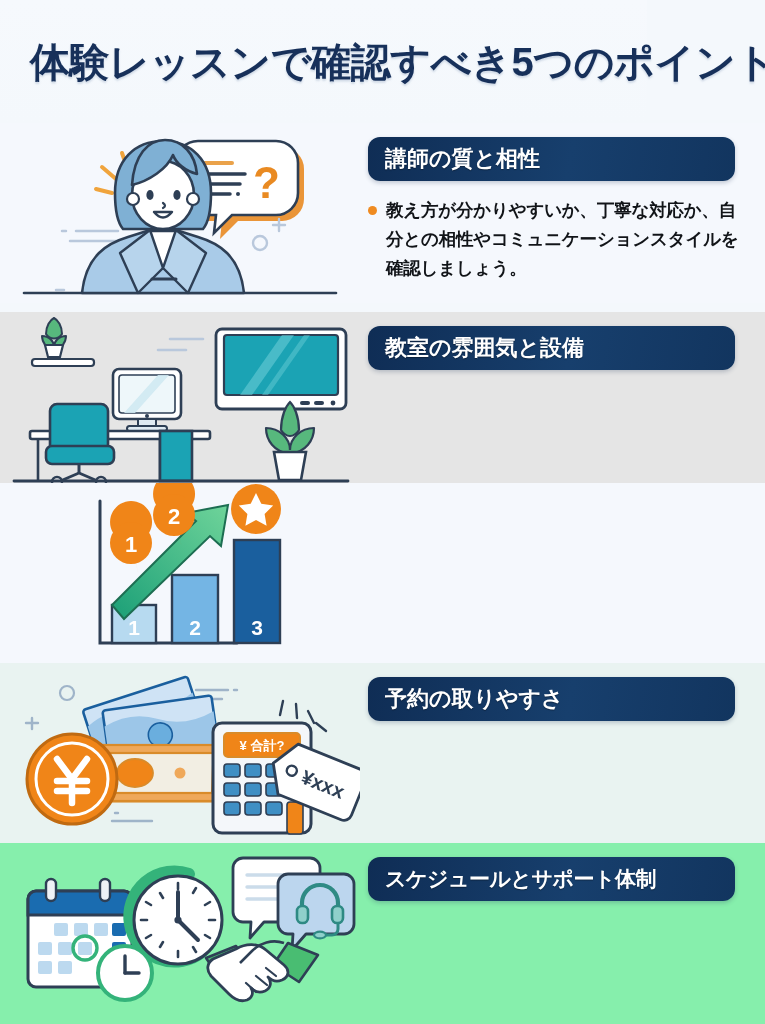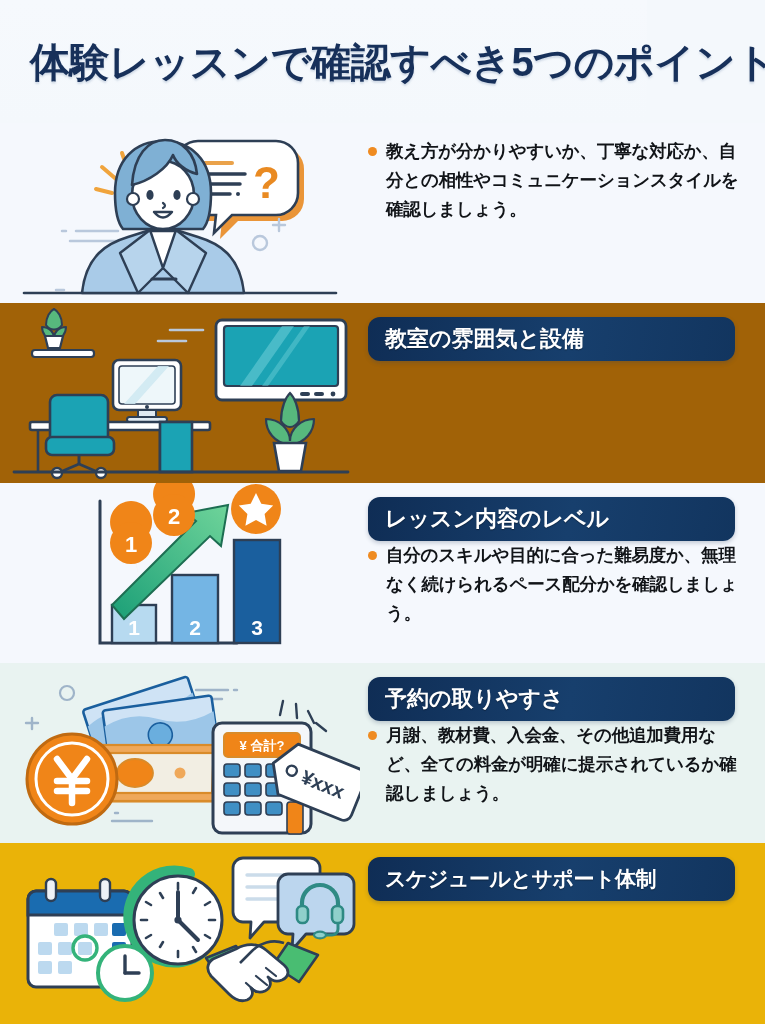--- a/index.html
+++ b/index.html
@@ -49,24 +49,24 @@
   .row {
     position: absolute;
     left: 0;
     width: 765px;
     height: 180px;
     display: flex;
     align-items: flex-start;
   }
 
   .row-1 { top: 123px; height: 180px; background: #f5f8fd; }
-  .row-2 { top: 303px; height: 180px; background: #a16207; justify-content: flex-end; }
+  .row-2 { top: 312px; height: 180px; background: #e5e5e5; justify-content: flex-end; }
   .row-3 { top: 483px; height: 180px; background: #f5f8fd; }
   .row-4 { top: 663px; height: 180px; background: #e9f3f1; }
-  .row-5 { top: 843px; height: 181px; background: #eab308; }
+  .row-5 { top: 843px; height: 181px; background: #86efac; }
 
   .art {
     position: relative;
     width: 360px;
     height: 100%;
     flex: 0 0 360px;
   }
   .art svg { display: block; width: 100%; height: 100%; }
 
   .content {
@@ -93,20 +93,21 @@
     line-height: 30px;
     font-weight: 800;
     color: #ffffff;
     white-space: nowrap;
     text-shadow: 0 1px 1px rgba(0,0,0,0.35);
   }
   .sec-header-text.small { font-size: 21px; letter-spacing: -0.5px; }
 
   .bullet-row {
     position: relative;
+    margin-top: 15px;
     padding-left: 18px;
     width: 372px;
   }
   .bullet-dot {
     position: absolute;
     left: 0;
     top: 10px;
     width: 9px;
     height: 9px;
     border-radius: 50%;
@@ -188,20 +189,23 @@
         <circle cx="193" cy="76" r="6" fill="#fff" stroke="#2e3f55" stroke-width="2.2"></circle>
 
         <ellipse cx="150" cy="72" rx="3.6" ry="5" fill="#2e3f55"></ellipse>
         <ellipse cx="177" cy="72" rx="3.6" ry="5" fill="#2e3f55"></ellipse>
 
         <path d="M163 80 q4 3 0 5" stroke="#2e3f55" stroke-width="2.2" fill="none" stroke-linecap="round"></path>
         <path d="M154 89 q9 11 18 0 z" fill="#fff" stroke="#2e3f55" stroke-width="2.4" stroke-linejoin="round"></path>
       </svg>
     </div>
     <div class="content">
+      <div class="sec-header">
+        <span class="sec-header-text">講師の質と相性</span>
+      </div>
       <div class="bullet-row">
         <span class="bullet-dot"></span>
         <span class="bullet-text">教え方が分かりやすいか、丁寧な対応か、自分との相性やコミュニケーションスタイルを確認しましょう。</span>
       </div>
     </div>
   </div>
 
   <div class="row row-2">
     <div class="art">
       <svg viewBox="0 0 360 180" xmlns="http://www.w3.org/2000/svg" aria-hidden="true">
@@ -292,29 +296,20 @@
           <path d="M174 32 a21 21 0 1 1 0.1 0 L183 69 z" fill="#f08518"></path>
           <circle cx="174" cy="32" r="21" fill="#f08518"></circle>
           <text x="174" y="41" text-anchor="middle" font-family="'Liberation Sans',sans-serif" font-size="22" font-weight="800" fill="#ffffff">2</text>
         </g>
 
         <g>
           <circle cx="256" cy="26" r="25" fill="#f08518"></circle>
           <path d="M256 10 l5.3 10.8 11.9 1.7 -8.6 8.4 2 11.8 -10.6 -5.6 -10.6 5.6 2 -11.8 -8.6 -8.4 11.9 -1.7 z" fill="#ffffff"></path>
         </g>
       </svg>
-    </div>
-    <div class="content">
-      <div class="sec-header">
-        <span class="sec-header-text">レッスン内容のレベル</span>
-      </div>
-      <div class="bullet-row">
-        <span class="bullet-dot"></span>
-        <span class="bullet-text">自分のスキルや目的に合った難易度か、無理なく続けられるペース配分かを確認しましょう。</span>
-      </div>
     </div>
   </div>
 
   <div class="row row-4">
     <div class="art">
       <svg viewBox="0 0 360 180" xmlns="http://www.w3.org/2000/svg" aria-hidden="true">
 
         <circle cx="67" cy="30" r="7" fill="none" stroke="#9fb4c9" stroke-width="2.2"></circle>
         <g stroke="#9fb4c9" stroke-width="2.4" stroke-linecap="round">
           <line x1="32" y1="55" x2="32" y2="66"></line>
@@ -380,24 +375,20 @@
         <g transform="rotate(22 320 118)">
           <path d="M286 92 h68 a8 8 0 0 1 8 8 v38 a8 8 0 0 1 -8 8 h-68 l-16 -27 z" fill="#ffffff" stroke="#2e3f55" stroke-width="2.8" stroke-linejoin="round"></path>
           <circle cx="290" cy="119" r="5" fill="#ffffff" stroke="#2e3f55" stroke-width="2.4"></circle>
           <text x="324" y="127" text-anchor="middle" font-family="'Liberation Sans',sans-serif" font-size="20" font-weight="800" fill="#2e3f55">¥xxx</text>
         </g>
       </svg>
     </div>
     <div class="content">
       <div class="sec-header">
         <span class="sec-header-text">予約の取りやすさ</span>
-      </div>
-      <div class="bullet-row">
-        <span class="bullet-dot"></span>
-        <span class="bullet-text">月謝、教材費、入会金、その他追加費用など、全ての料金が明確に提示されているか確認しましょう。</span>
       </div>
     </div>
   </div>
 
   <div class="row row-5">
     <div class="art">
       <svg viewBox="0 0 360 181" xmlns="http://www.w3.org/2000/svg" aria-hidden="true">
 
         <rect x="28" y="48" width="104" height="96" rx="8" fill="#ffffff" stroke="#2e3f55" stroke-width="3"></rect>
         <path d="M28 56 a8 8 0 0 1 8 -8 h88 a8 8 0 0 1 8 8 v16 h-104 z" fill="#1a6cb0" stroke="#2e3f55" stroke-width="3"></path>

